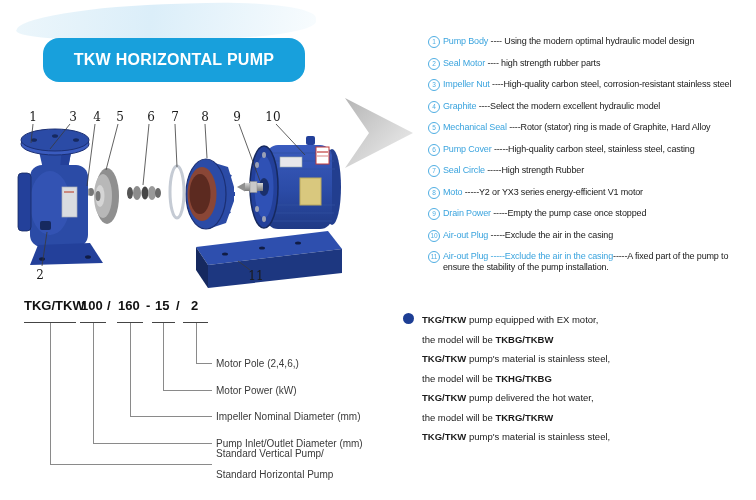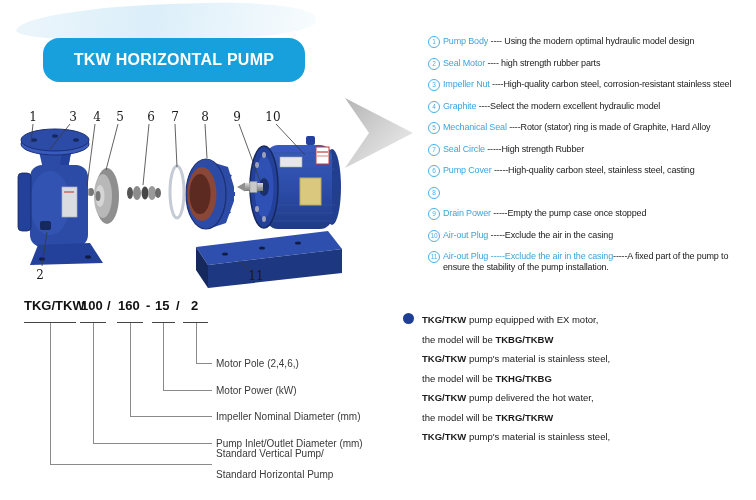--- a/index.html
+++ b/index.html
@@ -228,29 +228,30 @@
       </div>
     <div class="feat-row">
         <span class="fnum">4</span>
         <span class="ftext"><span class="fname">Graphite</span><span class="fdesc"> ----Select the modern excellent hydraulic model</span></span>
       </div>
     <div class="feat-row">
         <span class="fnum">5</span>
         <span class="ftext"><span class="fname">Mechanical Seal</span><span class="fdesc"> ----Rotor (stator) ring is made of Graphite, Hard Alloy</span></span>
       </div>
     <div class="feat-row">
+        <span class="fnum">6</span>
+        <span class="ftext"><span class="fname">Pump Cover</span><span class="fdesc"> -----High-quality carbon steel, stainless steel, casting</span></span>
+      </div>
+    <div class="feat-row">
         <span class="fnum">7</span>
         <span class="ftext"><span class="fname">Seal Circle</span><span class="fdesc"> -----High strength Rubber</span></span>
       </div>
     <div class="feat-row">
-        <span class="fnum">6</span>
-        <span class="ftext"><span class="fname">Pump Cover</span><span class="fdesc"> -----High-quality carbon steel, stainless steel, casting</span></span>
-      </div>
-    <div class="feat-row">
         <span class="fnum">8</span>
+        <span class="ftext"><span class="fname">Moto</span><span class="fdesc"> -----Y2 or YX3 series energy-efficient V1 motor</span></span>
       </div>
     <div class="feat-row">
         <span class="fnum">9</span>
         <span class="ftext"><span class="fname">Drain Power</span><span class="fdesc"> -----Empty the pump case once stopped</span></span>
       </div>
     <div class="feat-row">
         <span class="fnum">10</span>
         <span class="ftext"><span class="fname">Air-out Plug</span><span class="fdesc"> -----Exclude the air in the casing</span></span>
       </div>
     <div class="feat-row wrap">

